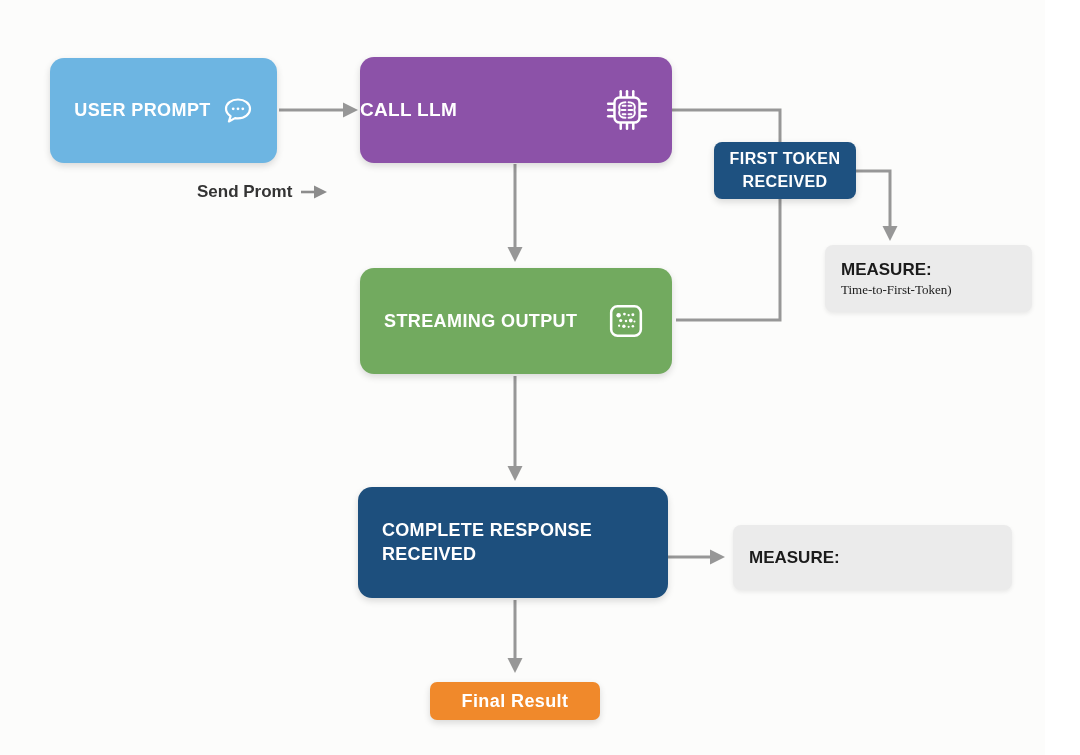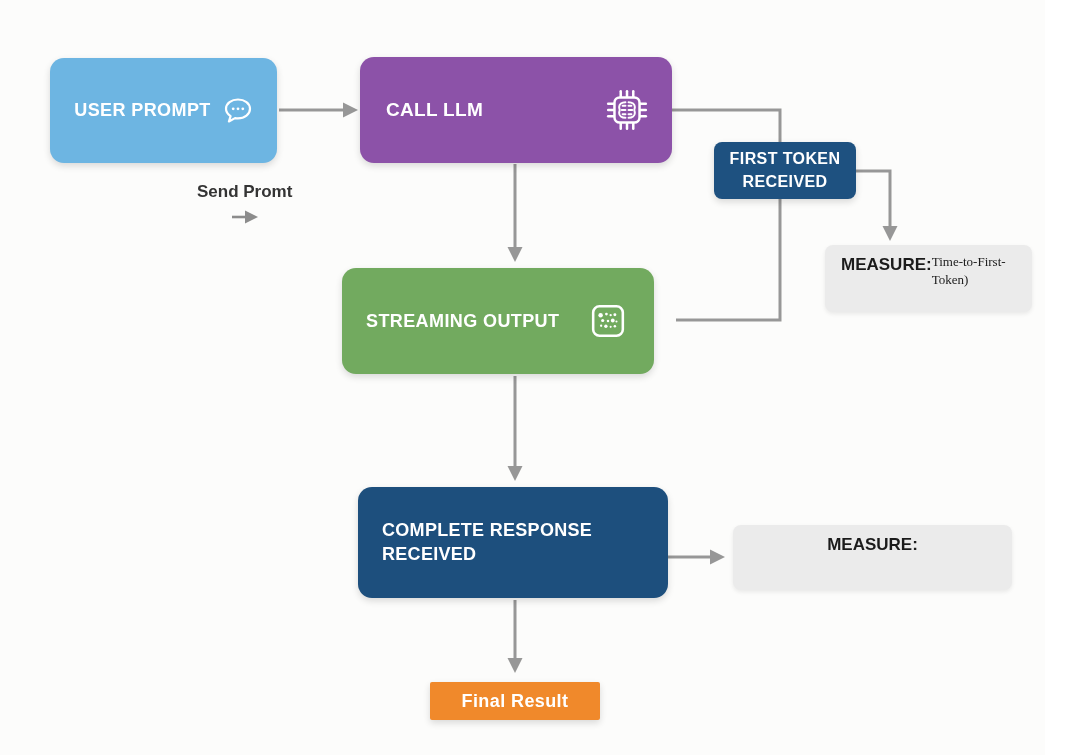--- a/index.html
+++ b/index.html
@@ -9,29 +9,29 @@
     font-family:"Liberation Sans",sans-serif;
   }
   .connectors{position:absolute;left:0;top:0;z-index:1;}
   .node{
     position:absolute;z-index:2;color:#ffffff;
     display:flex;align-items:center;box-sizing:border-box;
     box-shadow:0 3px 7px rgba(0,0,0,0.14);
   }
   .r14{border-radius:14px;}
   .r9{border-radius:8px;}
-  .r10{border-radius:2px;}
+  .r10{border-radius:7px;}
   .node .big-label{font-weight:bold;letter-spacing:0.4px;}
   .center{justify-content:center;}
   .two-line{flex-direction:column;align-items:flex-start;justify-content:center;}
   .two-line .line{font-weight:bold;letter-spacing:0.3px;line-height:1.32;}
   .icon-right{position:absolute;top:50%;transform:translateY(-50%);}
   .measure{
     background:#ebebeb;color:#1b1b1b;z-index:2;position:absolute;
-    display:flex;flex-direction:row;justify-content:center;
+    display:flex;flex-direction:column;justify-content:center;
     padding:8px 16px;box-sizing:border-box;
     box-shadow:0 2px 4px rgba(0,0,0,0.08);
   }
   .measure .m-title{font-weight:bold;font-size:17px;line-height:1.4;}
   .measure .m-value{font-size:13px;line-height:1.4;font-family:Liberation Serif, serif;}
   .flow-label{
     position:absolute;z-index:2;color:#343434;font-size:17px;font-weight:bold;
     display:flex;align-items:center;gap:8px;
   }
   .stack-center{flex-direction:column;justify-content:center;text-align:center;}
@@ -71,29 +71,29 @@
   <div class="node r14 center" style="left: 50px; top: 58px; width: 227px; height: 105px; gap: 12px; font-size: 18px; background: rgb(109, 181, 226);">
     <span class="big-label">USER PROMPT</span>
     <svg width="30" height="28" viewBox="0 0 30 28">
       <path d="M15 2.5c-6.6 0-12 4.1-12 9.3 0 3 1.8 5.6 4.6 7.3l-1.7 5.4 6.1-3.4c1 .2 1.9.3 3 .3 6.6 0 12-4.1 12-9.6S21.6 2.5 15 2.5z" fill="none" stroke="#ffffff" stroke-width="2.2" stroke-linejoin="round"></path>
       <circle cx="10.2" cy="11.8" r="1.4" fill="#ffffff"></circle>
       <circle cx="15" cy="11.8" r="1.4" fill="#ffffff"></circle>
       <circle cx="19.8" cy="11.8" r="1.4" fill="#ffffff"></circle>
     </svg>
   </div>
 
-  <div class="flow-label" style="left:197px;top:182px;flex-direction:column;">
+  <div class="flow-label" style="left:197px;top:182px;">
     <span>Send Promt</span>
     <svg width="28" height="14" viewBox="0 0 28 14">
       <line x1="1" y1="7" x2="16" y2="7" stroke="#8c8c8c" stroke-width="2.6"></line>
       <polygon points="27,7 14,0.5 14,13.5" fill="#8c8c8c"></polygon>
     </svg>
   </div>
 
-  <div class="node r14 two-line" style="left: 360px; top: 57px; width: 312px; height: 106px; padding-left: 26px; font-size: 19px; background: rgb(140, 82, 168);">
+  <div class="node r14 two-line" style="left: 360px; top: 57px; width: 312px; height: 106px; font-size: 19px; background: rgb(140, 82, 168);">
     <span class="line">CALL LLM</span>
     <svg class="icon-right" style="right:22px;" width="46" height="46" viewBox="0 0 44 44">
       <g stroke="#ffffff" stroke-width="2.4" stroke-linecap="round" fill="none">
         <rect x="10" y="10" width="24" height="24" rx="5"></rect>
         <line x1="16" y1="4" x2="16" y2="9"></line>
           <line x1="22" y1="4" x2="22" y2="9"></line>
           <line x1="28" y1="4" x2="28" y2="9"></line>
         <line x1="16" y1="35" x2="16" y2="40"></line>
           <line x1="22" y1="35" x2="22" y2="40"></line>
           <line x1="28" y1="35" x2="28" y2="40"></line>
@@ -120,21 +120,21 @@
   <div class="node r9 stack-center" style="left: 714px; top: 142px; width: 142px; height: 57px; font-size: 16px; display: flex; background: rgb(30, 81, 128);">
     <span class="big-label" style="line-height:1.4;">FIRST TOKEN</span>
     <span class="big-label" style="line-height:1.4;">RECEIVED</span>
   </div>
 
   <div class="measure r9" style="left: 825px; top: 245px; width: 207px; height: 67px; background: rgb(235, 235, 235);">
     <span class="m-title">MEASURE:</span>
     <span class="m-value">Time-to-First-Token)</span>
   </div>
 
-  <div class="node r14" style="left: 342px; top: 268px; width: 312px; height: 106px; padding-left: 24px; font-size: 18px; background: rgb(114, 170, 95);">
+  <div class="node r14" style="left: 360px; top: 268px; width: 312px; height: 106px; padding-left: 24px; font-size: 18px; background: rgb(114, 170, 95);">
     <span class="big-label">STREAMING OUTPUT</span>
     <svg class="icon-right" style="right:28px;" width="36" height="36" viewBox="0 0 34 34">
       <rect x="3" y="3" width="28" height="28" rx="6" fill="none" stroke="#ffffff" stroke-width="2.4"></rect>
       <g fill="#ffffff">
         <circle cx="10" cy="11.5" r="2.1"></circle>
         <circle cx="15.5" cy="10.5" r="1.3"></circle>
         <circle cx="19.5" cy="11.5" r="1.1"></circle>
         <circle cx="23.5" cy="11" r="1.4"></circle>
         <circle cx="12" cy="16.5" r="1.5"></circle>
         <circle cx="17" cy="17" r="1.2"></circle>

